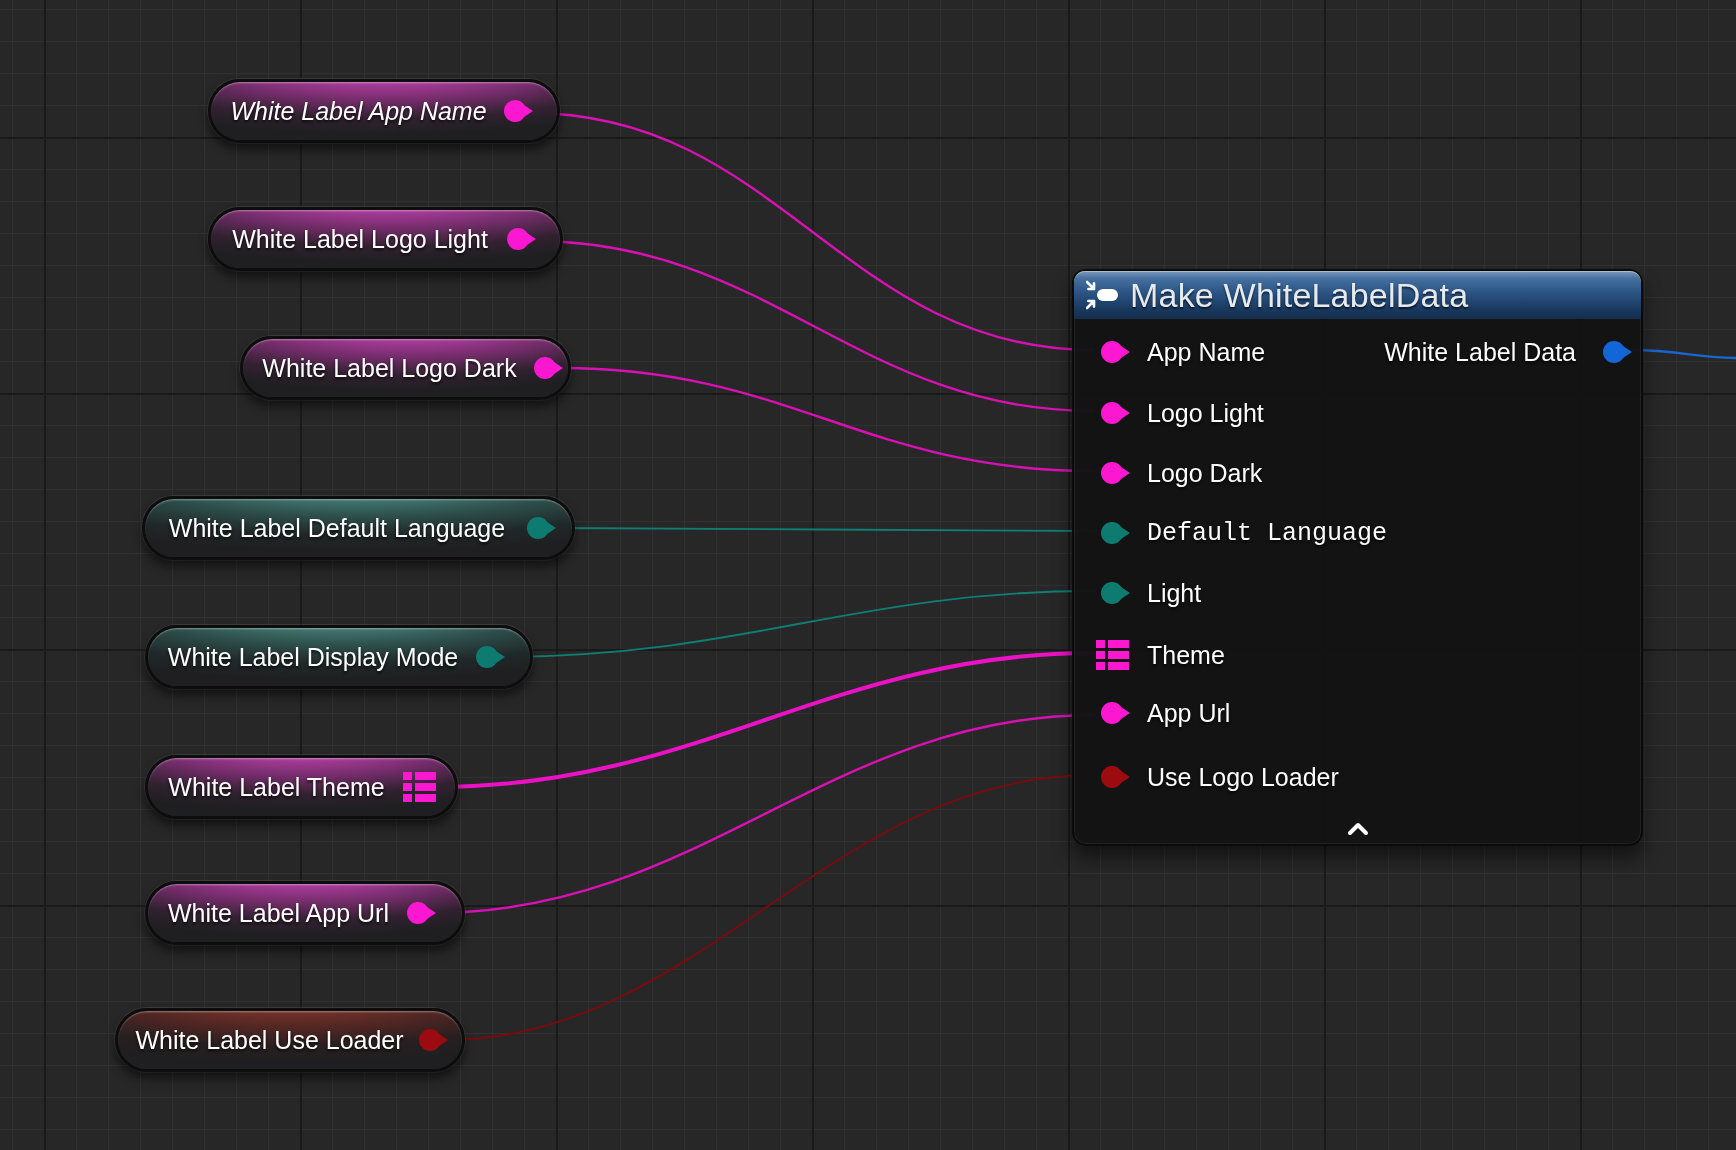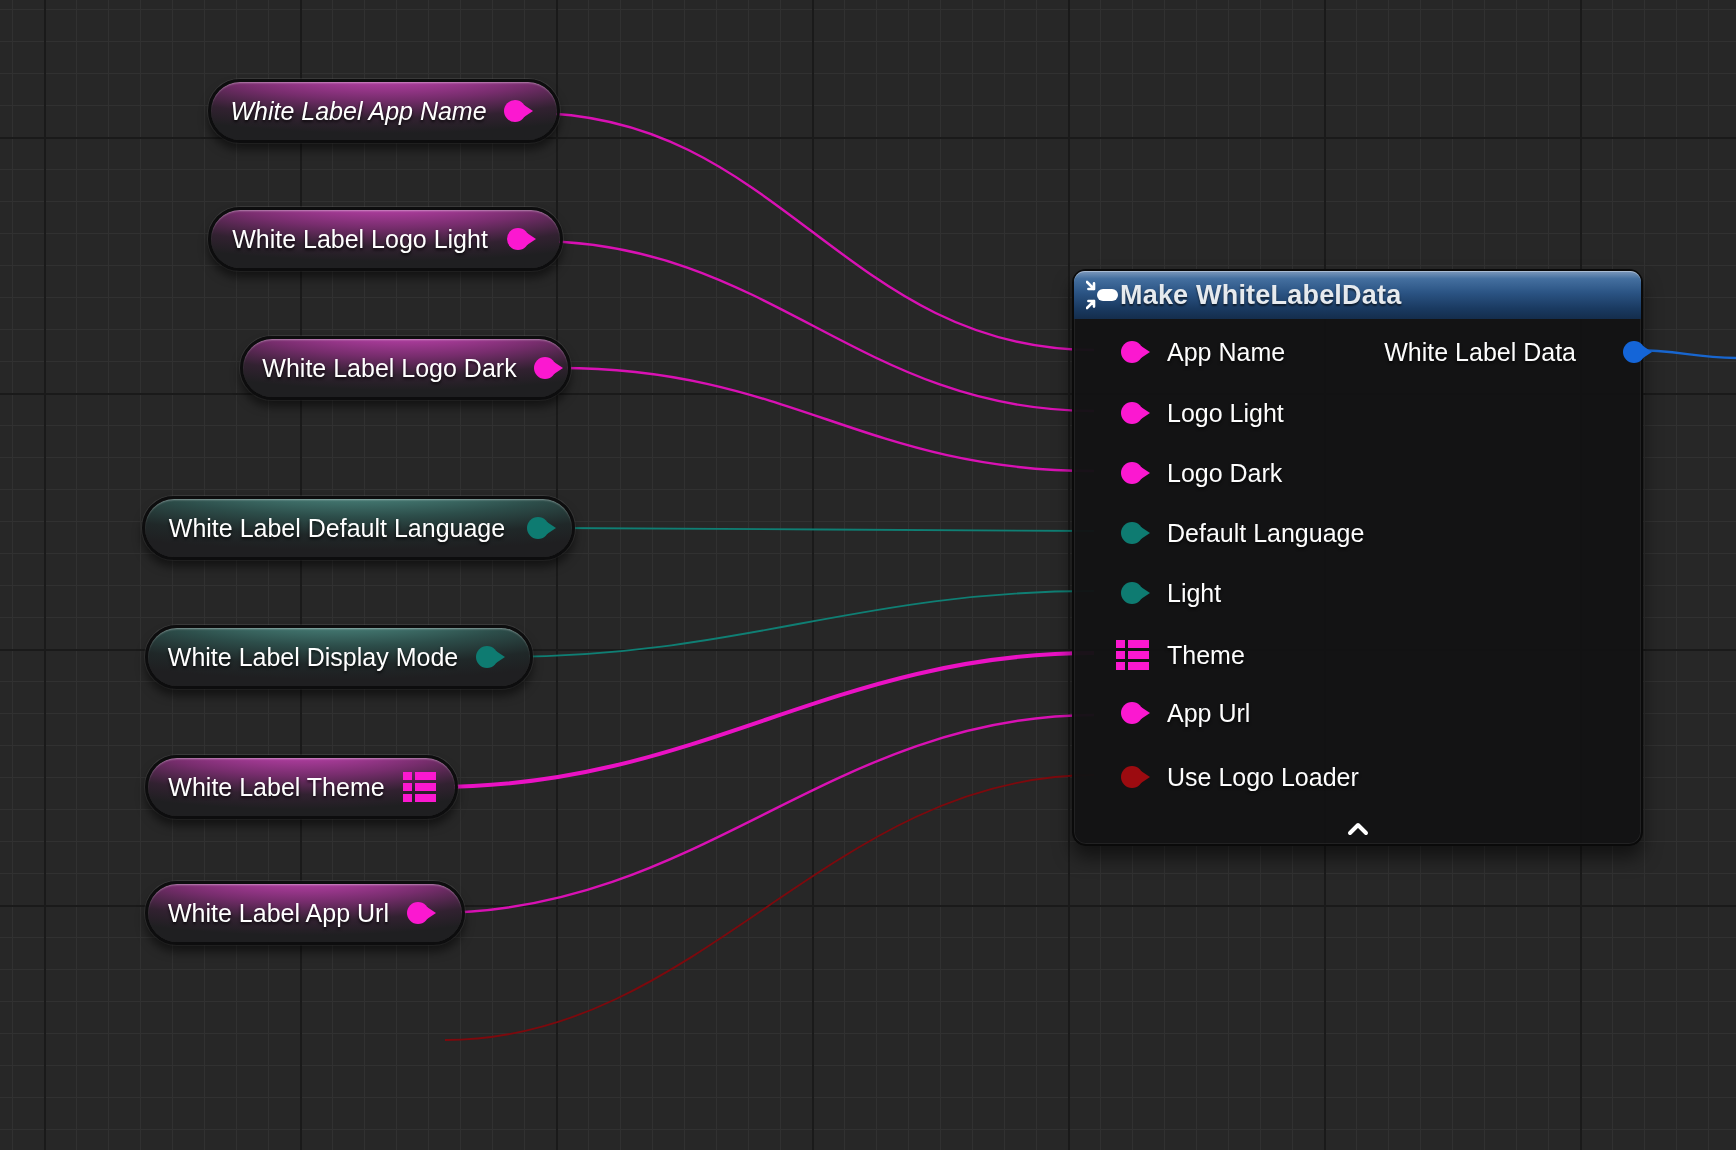--- a/index.html
+++ b/index.html
@@ -65,24 +65,24 @@
     box-shadow:0 12px 18px rgba(0,0,0,.5),inset 0 0 0 1px rgba(80,80,80,.25);
   }
   .mheader{
     position:absolute;left:0;top:0;right:0;height:48px;border-radius:11px 11px 0 0;
     background:linear-gradient(180deg,#7e9abd 0%,#446f9f 16%,#2b5484 45%,#1a3a61 78%,#142d4c 100%);
     box-shadow:inset 0 1px 0 rgba(255,255,255,.35);
     display:flex;align-items:center;
   }
   .mheader .hicon{margin-left:12px;width:34px;height:30px;flex:0 0 auto;}
   .mtitle{
-    margin-left:0;color:#e6eaee;font-size:27px;font-weight:700;letter-spacing:.2px;
+    margin-left:10px;color:#e6eaee;font-size:34px;font-weight:400;letter-spacing:.2px;
     white-space:nowrap;text-shadow:0 2px 2px rgba(0,0,0,.6);
   }
-  .mrow{position:absolute;left:0;right:0;height:60px;margin-left:20px;}
+  .mrow{position:absolute;left:0;right:0;height:60px;}
   .mrow .rlabel{
     position:absolute;left:73px;top:0;bottom:0;display:flex;align-items:center;
     color:#fdfdfd;font-size:25px;white-space:nowrap;text-shadow:0 2px 3px rgba(0,0,0,.7);
   }
   .mrow .pin{left:27px;}
   .mrow .structpin{left:22px;}
   .orow .rlabel{left:auto;right:65px;}
   .orow .pin{left:529px;}
   .chev{position:absolute;left:50%;margin-left:-11px;bottom:8px;width:22px;height:14px;cursor:pointer;}
 </style>
@@ -166,20 +166,28 @@
           <i></i>
           <i></i>
           <i></i>
           <i></i>
           <i></i>
           <i></i>
         </span>
     </div>
   </div>
 
+  <div class="gnode g-bool" style="left:115px;top:1008px;width:350px;">
+    <div class="body">
+        <div class="glow"></div>
+        <div class="rim"></div>
+      <span class="glabel" style="right:55px;">White Label Use Loader</span>
+      <span class="pin p-bool" style="left:301px;"></span>
+    </div>
+  </div>
 
   <div class="mnode">
     <div class="mheader">
       <svg class="hicon" viewBox="0 0 34 30">
         <rect x="11" y="9" width="21" height="12" rx="6" fill="#ffffff"></rect>
         <path d="M1 2 L8 9 M8 9 L8 3.4 M8 9 L2.4 9" stroke="#ffffff" stroke-width="2.6" fill="none" stroke-linecap="round"></path>
         <path d="M1 28 L8 21 M8 21 L8 26.6 M8 21 L2.4 21" stroke="#ffffff" stroke-width="2.6" fill="none" stroke-linecap="round"></path>
       </svg>
       <span class="mtitle">Make WhiteLabelData</span>
     </div>
@@ -193,21 +201,21 @@
       <span class="pin p-out"></span>
     </div>
     <div class="mrow" style="top:112px;">
       <span class="pin p-string"></span>
       <span class="rlabel">Logo Light</span>
     </div>
     <div class="mrow" style="top:172px;">
       <span class="pin p-string"></span>
       <span class="rlabel">Logo Dark</span>
     </div>
-    <div class="mrow" style="top:232px;">
+    <div class="mrow" style="top:232px;font-family:Liberation Mono, monospace;">
       <span class="pin p-enum"></span>
       <span class="rlabel">Default Language</span>
     </div>
     <div class="mrow" style="top:292px;">
       <span class="pin p-enum"></span>
       <span class="rlabel">Light</span>
     </div>
     <div class="mrow" style="top:354px;">
       <span class="structpin">
           <i></i>

